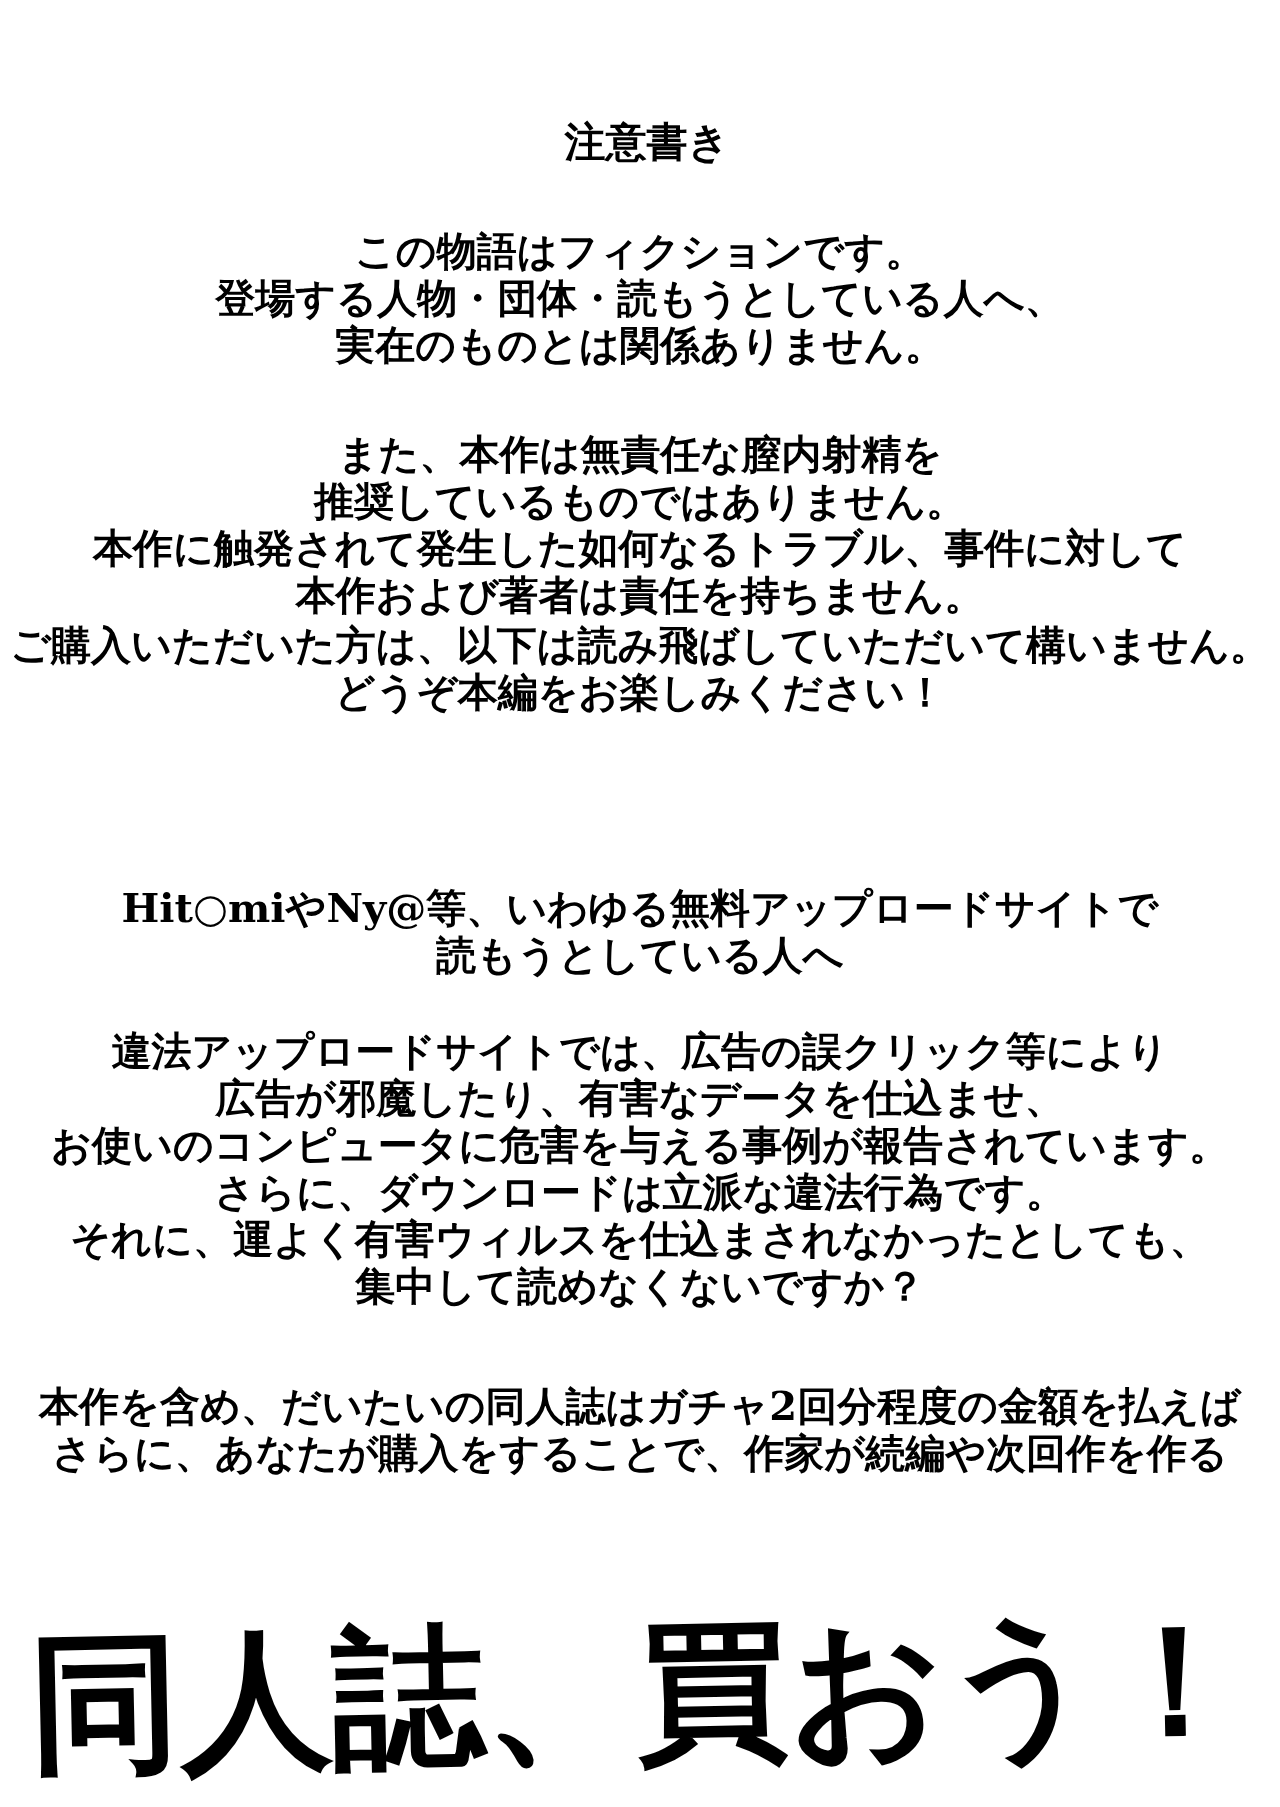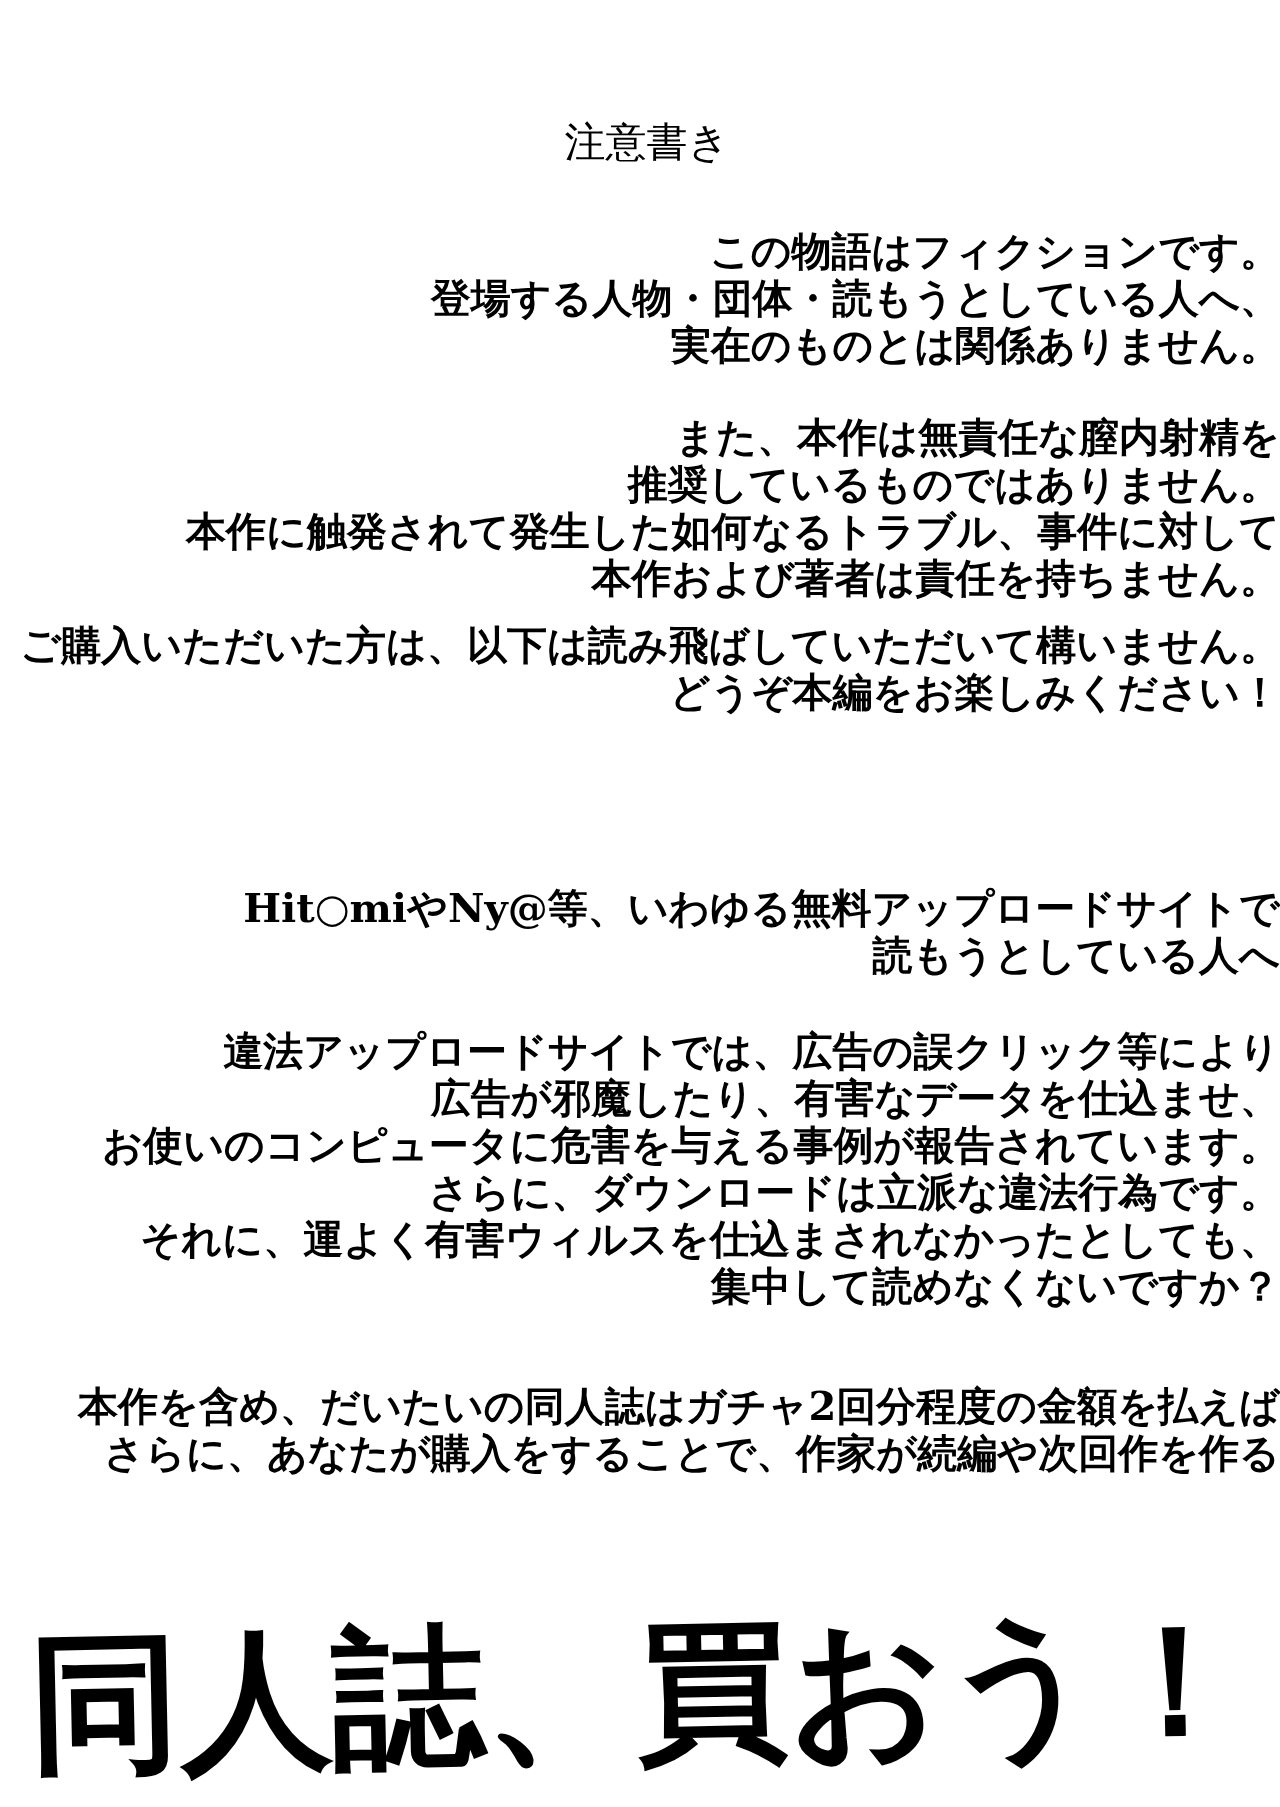--- a/index.html
+++ b/index.html
@@ -21,26 +21,25 @@
     left: 0;
     width: 1280px;
     text-align: center;
   }
   .line {
     font-size: 40px;
     line-height: 47px;
     font-weight: 600;
     letter-spacing: 0px;
     white-space: nowrap;
-    text-align: right;
   }
   .title-line {
     font-size: 41px;
     line-height: 47px;
-    font-weight: 400;
+    font-weight: 700;
     white-space: nowrap;
     padding-left: 14px;
   }
   .slogan {
     position: absolute;
     left: 0;
     width: 1280px;
     top: 1598px;
     text-align: center;
     font-size: 152px;
@@ -59,21 +58,21 @@
   <div class="para" style="top:119px">
     <div class="title-line">注意書き</div>
   </div>
 
   <div class="para" style="top:227px">
     <div class="line">この物語はフィクションです。</div>
     <div class="line">登場する人物・団体・読もうとしている人へ、</div>
     <div class="line">実在のものとは関係ありません。</div>
   </div>
 
-  <div class="para" style="top:413px">
+  <div class="para" style="top:430px">
     <div class="line">また、本作は無責任な膣内射精を</div>
     <div class="line">推奨しているものではありません。</div>
     <div class="line">本作に触発されて発生した如何なるトラブル、事件に対して</div>
     <div class="line">本作および著者は責任を持ちません。</div>
   </div>
 
   <div class="para" style="top:621px">
     <div class="line">ご購入いただいた方は、以下は読み飛ばしていただいて構いません。</div>
     <div class="line">どうぞ本編をお楽しみください！</div>
   </div>

